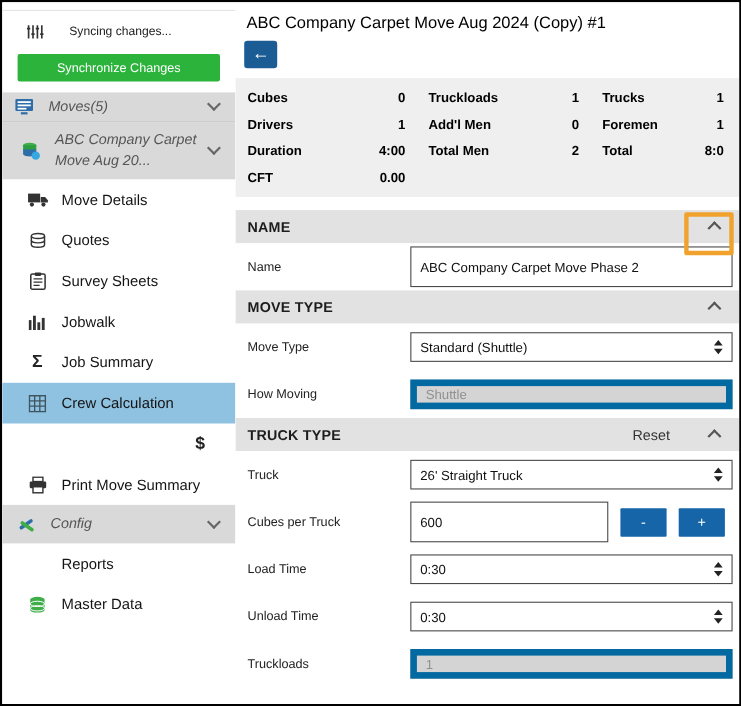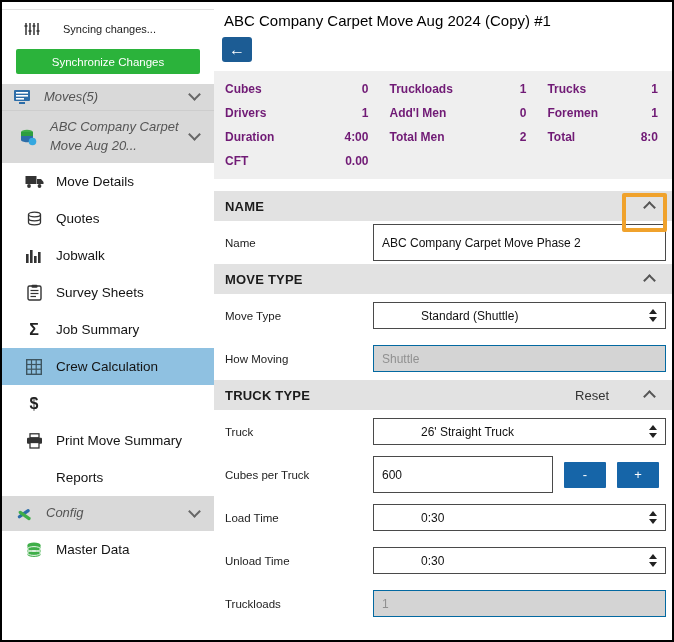--- a/index.html
+++ b/index.html
@@ -16,49 +16,49 @@
   .logo-sub { font-size: 10px; margin-top: -2px; text-align: right; padding-right: 42px; }
   .logo-by { color: #888; font-style: italic; }
   .logo-ews { color: #2fa843; font-weight: bold; font-style: italic; font-size: 13px; }
   .sidebar-sep { border-top: 1px solid #e3e3e3; margin-top: 7px; }
   .sync-row { display: flex; align-items: center; gap: 9px; margin: 12px 0 0 18px; font-size: 11px; color: #1a1a1a; }
   .sync-btn { display: block; margin: 13px auto 0; width: 184px; height: 25px; background: #2bb33b; color: #fff; border: none; border-radius: 2px; font-size: 11.5px; font-family: inherit; cursor: pointer; }
   .nav { margin-top: 10px; }
   .nav-row { display: flex; align-items: center; cursor: pointer; }
   .nav-row.group { height: 27px; background: #d9d9d9; padding: 0 10px 0 8px; color: #555; font-style: italic; font-size: 13px; border-bottom: 1px solid #cdcdcd; }
   .nav-row.subgroup { min-height: 52px; background: #d9d9d9; padding: 4px 10px 4px 14px; color: #555; font-style: italic; font-size: 13px; }
-  .nav-row.item { height: 37px; padding: 0 10px 0 20px; font-size: 13.5px; color: #141414; font-weight: 500; }
+  .nav-row.item { height: 37px; padding: 0 10px 0 20px; font-size: 13.5px; color: #141414; font-weight: 500; justify-content: flex-end; }
   .nav-row.group-config { height: 35px; background: #d9d9d9; padding: 0 10px 0 10px; color: #555; font-style: italic; font-size: 13px; }
   .nav-row.selected { background: #8fc1e1; }
   .nav-icon { width: 24px; min-width: 24px; display: flex; justify-content: center; align-items: center; margin-right: 10px; }
   .nav-label { flex: 1; line-height: 1.45; }
   .nav-chev { margin-left: auto; width: 9px; height: 9px; border-left: 2px solid #666; border-top: 2px solid #666; transform: rotate(225deg); margin-right: 5px; margin-top: -5px; }
   .glyph { font-weight: bold; font-size: 16px; color: #222; line-height: 1; }
 
   
   .main { position: absolute; left: 212px; top: 0; right: 0; bottom: 0; background: #fff; overflow: hidden; }
   .main-title { padding: 10px 16px 0 10px; font-size: 15px; color: #000; white-space: nowrap; }
   .back-btn { margin: 8px 0 0 8px; width: 30px; height: 25px; background: #1c5c94; border: none; border-radius: 3px; color: #fff; display: flex; align-items: center; justify-content: center; font-size: 16px; font-weight: bold; cursor: pointer; font-family: inherit; }
   .summary { margin-top: 9px; background: #efefef; padding: 6px 2px; display: grid; grid-template-columns: 1.25fr 1.2fr 1fr; }
-  .sum-cell { display: flex; justify-content: space-between; padding: 5px 12px 5px 9px; font-size: 12px; font-weight: bold; color: #701a75; }
+  .sum-cell { display: flex; justify-content: space-between; padding: 5px 12px 5px 9px; font-size: 12px; font-weight: bold; color: #000000; }
   .section-head { height: 30px; background: #e2e2e2; display: flex; align-items: center; padding: 0 18px 0 11px; }
   .section-head.first { margin-top: 12px; }
   .section-title { font-weight: bold; font-size: 13px; color: #1c1c1c; letter-spacing: 0.2px; flex: 1; }
   .reset-label { font-size: 13px; color: #333; margin-right: 36px; cursor: pointer; }
   .section-chev { width: 9px; height: 9px; border-left: 2px solid #555; border-top: 2px solid #555; transform: rotate(45deg); margin-top: 3px; cursor: pointer; }
   .field-row { display: flex; align-items: center; min-height: 43px; padding: 0 6px 0 11px; }
   .field-label { width: 148px; min-width: 148px; font-size: 11.5px; color: #222; }
   .control { flex: 1; }
   .text-input { height: 37px; border: 1px solid #4a4a4a; padding: 0 8px; font-size: 12px; font-family: inherit; color: #111; width: 100%; background: #fff; }
   .select { height: 27px; border: 1px solid #4a4a4a; background: #fff; display: flex; align-items: center; padding: 0 8px; font-size: 12px; color: #111; cursor: pointer; }
-  .select .val { flex: 1; margin-left: 39px; }
+  .select .val { flex: 1; }
   .updown { display: flex; flex-direction: column; gap: 3px; align-items: center; padding-left: 8px; }
   .tri-up { width: 0; height: 0; border-left: 4px solid transparent; border-right: 4px solid transparent; border-bottom: 5px solid #222; }
   .tri-down { width: 0; height: 0; border-left: 4px solid transparent; border-right: 4px solid transparent; border-top: 5px solid #222; }
-  .disabled-input { height: 27px; background: #d4d4d4; border: 1px solid #0369a1; color: #909090; font-size: 12px; padding: 0 8px; display: flex; align-items: center; }
+  .disabled-input { height: 27px; background: #d4d4d4; border: 6px solid #0369a1; color: #909090; font-size: 12px; padding: 0 8px; display: flex; align-items: center; }
   .stepper-row { display: flex; align-items: center; gap: 11px; }
   .stepper-input { width: 180px; flex: none; }
   .step-btn { width: 42px; height: 26px; background: #1665a8; color: #fff; border: none; font-size: 13px; font-family: inherit; cursor: pointer; border-radius: 1px; }
   .annotation { position: absolute; left: 620px; top: 191px; width: 45px; height: 39px; border: 4px solid #f0a22c; border-radius: 2px; pointer-events: none; }
 </style>
 </head>
 <body>
 
 <div class="window">
 
@@ -126,42 +126,42 @@
                 <ellipse cx="8.5" cy="3.5" rx="6" ry="2.3"></ellipse>
                 <path d="M2.5 3.5v4c0 1.3 2.7 2.3 6 2.3s6-1 6-2.3v-4"></path>
                 <path d="M2.5 7.5v4c0 1.3 2.7 2.3 6 2.3s6-1 6-2.3v-4"></path>
               </g>
             </svg>
           </span>
           <span class="nav-label">Quotes</span>
         </div>
         <div class="nav-row item">
           <span class="nav-icon">
+            <svg width="15" height="17" viewBox="0 0 15 17">
+              <rect x="1" y="2" width="13" height="14" rx="1.5" fill="none" stroke="#333" stroke-width="1.4"></rect>
+              <rect x="4.5" y="0.8" width="6" height="3" rx="1" fill="#333"></rect>
+              <line x1="3.5" y1="6.5" x2="11.5" y2="6.5" stroke="#333" stroke-width="1.2"></line>
+              <line x1="3.5" y1="9.5" x2="11.5" y2="9.5" stroke="#333" stroke-width="1.2"></line>
+              <line x1="3.5" y1="12.5" x2="9" y2="12.5" stroke="#333" stroke-width="1.2"></line>
+            </svg>
+          </span>
+          <span class="nav-label">Survey Sheets</span>
+        </div>
+        <div class="nav-row item">
+          <span class="nav-icon">
             <svg width="17" height="15" viewBox="0 0 17 15">
               <g fill="#333">
                 <rect x="0" y="6" width="2.6" height="9"></rect>
                 <rect x="4" y="2" width="2.6" height="13"></rect>
                 <rect x="8" y="8" width="2.6" height="7"></rect>
                 <rect x="12" y="4" width="2.6" height="11"></rect>
               </g>
             </svg>
           </span>
           <span class="nav-label">Jobwalk</span>
-        </div>
-        <div class="nav-row item">
-          <span class="nav-icon">
-            <svg width="15" height="17" viewBox="0 0 15 17">
-              <rect x="1" y="2" width="13" height="14" rx="1.5" fill="none" stroke="#333" stroke-width="1.4"></rect>
-              <rect x="4.5" y="0.8" width="6" height="3" rx="1" fill="#333"></rect>
-              <line x1="3.5" y1="6.5" x2="11.5" y2="6.5" stroke="#333" stroke-width="1.2"></line>
-              <line x1="3.5" y1="9.5" x2="11.5" y2="9.5" stroke="#333" stroke-width="1.2"></line>
-              <line x1="3.5" y1="12.5" x2="9" y2="12.5" stroke="#333" stroke-width="1.2"></line>
-            </svg>
-          </span>
-          <span class="nav-label">Survey Sheets</span>
         </div>
         <div class="nav-row item">
           <span class="nav-icon">
             <span class="glyph">Σ</span>
           </span>
           <span class="nav-label">Job Summary</span>
         </div>
         <div class="nav-row item selected">
           <span class="nav-icon">
             <svg width="16" height="16" viewBox="0 0 16 16">
@@ -184,33 +184,33 @@
         <div class="nav-row item">
           <span class="nav-icon">
             <svg width="17" height="16" viewBox="0 0 17 16">
               <rect x="4" y="0.8" width="9" height="4" fill="none" stroke="#333" stroke-width="1.3"></rect>
               <rect x="1" y="4.8" width="15" height="6" rx="1" fill="#333"></rect>
               <rect x="4" y="9.5" width="9" height="5.5" fill="#fff" stroke="#333" stroke-width="1.3"></rect>
             </svg>
           </span>
           <span class="nav-label">Print Move Summary</span>
         </div>
-        <div class="nav-row item">
-          <span class="nav-icon"></span>
-          <span class="nav-label">Reports</span>
-        </div>
         <div class="nav-row group-config">
           <span class="nav-icon">
             <svg width="17" height="16" viewBox="0 0 17 16">
               <rect x="1" y="6" width="14" height="3.2" rx="1.6" transform="rotate(-35 8 8)" fill="#2d6da8"></rect>
               <rect x="2" y="8" width="14" height="3.2" rx="1.6" transform="rotate(35 9 9)" fill="#3fae49"></rect>
             </svg>
           </span>
           <span class="nav-label">Config</span>
           <span class="nav-chev"></span>
+        </div>
+        <div class="nav-row item">
+          <span class="nav-icon"></span>
+          <span class="nav-label">Reports</span>
         </div>
         <div class="nav-row item">
           <span class="nav-icon">
             <svg width="16" height="16" viewBox="0 0 16 16">
               <ellipse cx="8" cy="3" rx="6.5" ry="2.4" fill="#3fae49"></ellipse>
               <path d="M1.5 3v9.5c0 1.3 2.9 2.4 6.5 2.4s6.5-1.1 6.5-2.4V3" fill="#3fae49"></path>
               <ellipse cx="8" cy="7" rx="6.5" ry="2.4" fill="none" stroke="#fff" stroke-width="0.9"></ellipse>
               <ellipse cx="8" cy="11" rx="6.5" ry="2.4" fill="none" stroke="#fff" stroke-width="0.9"></ellipse>
             </svg>
           </span>

